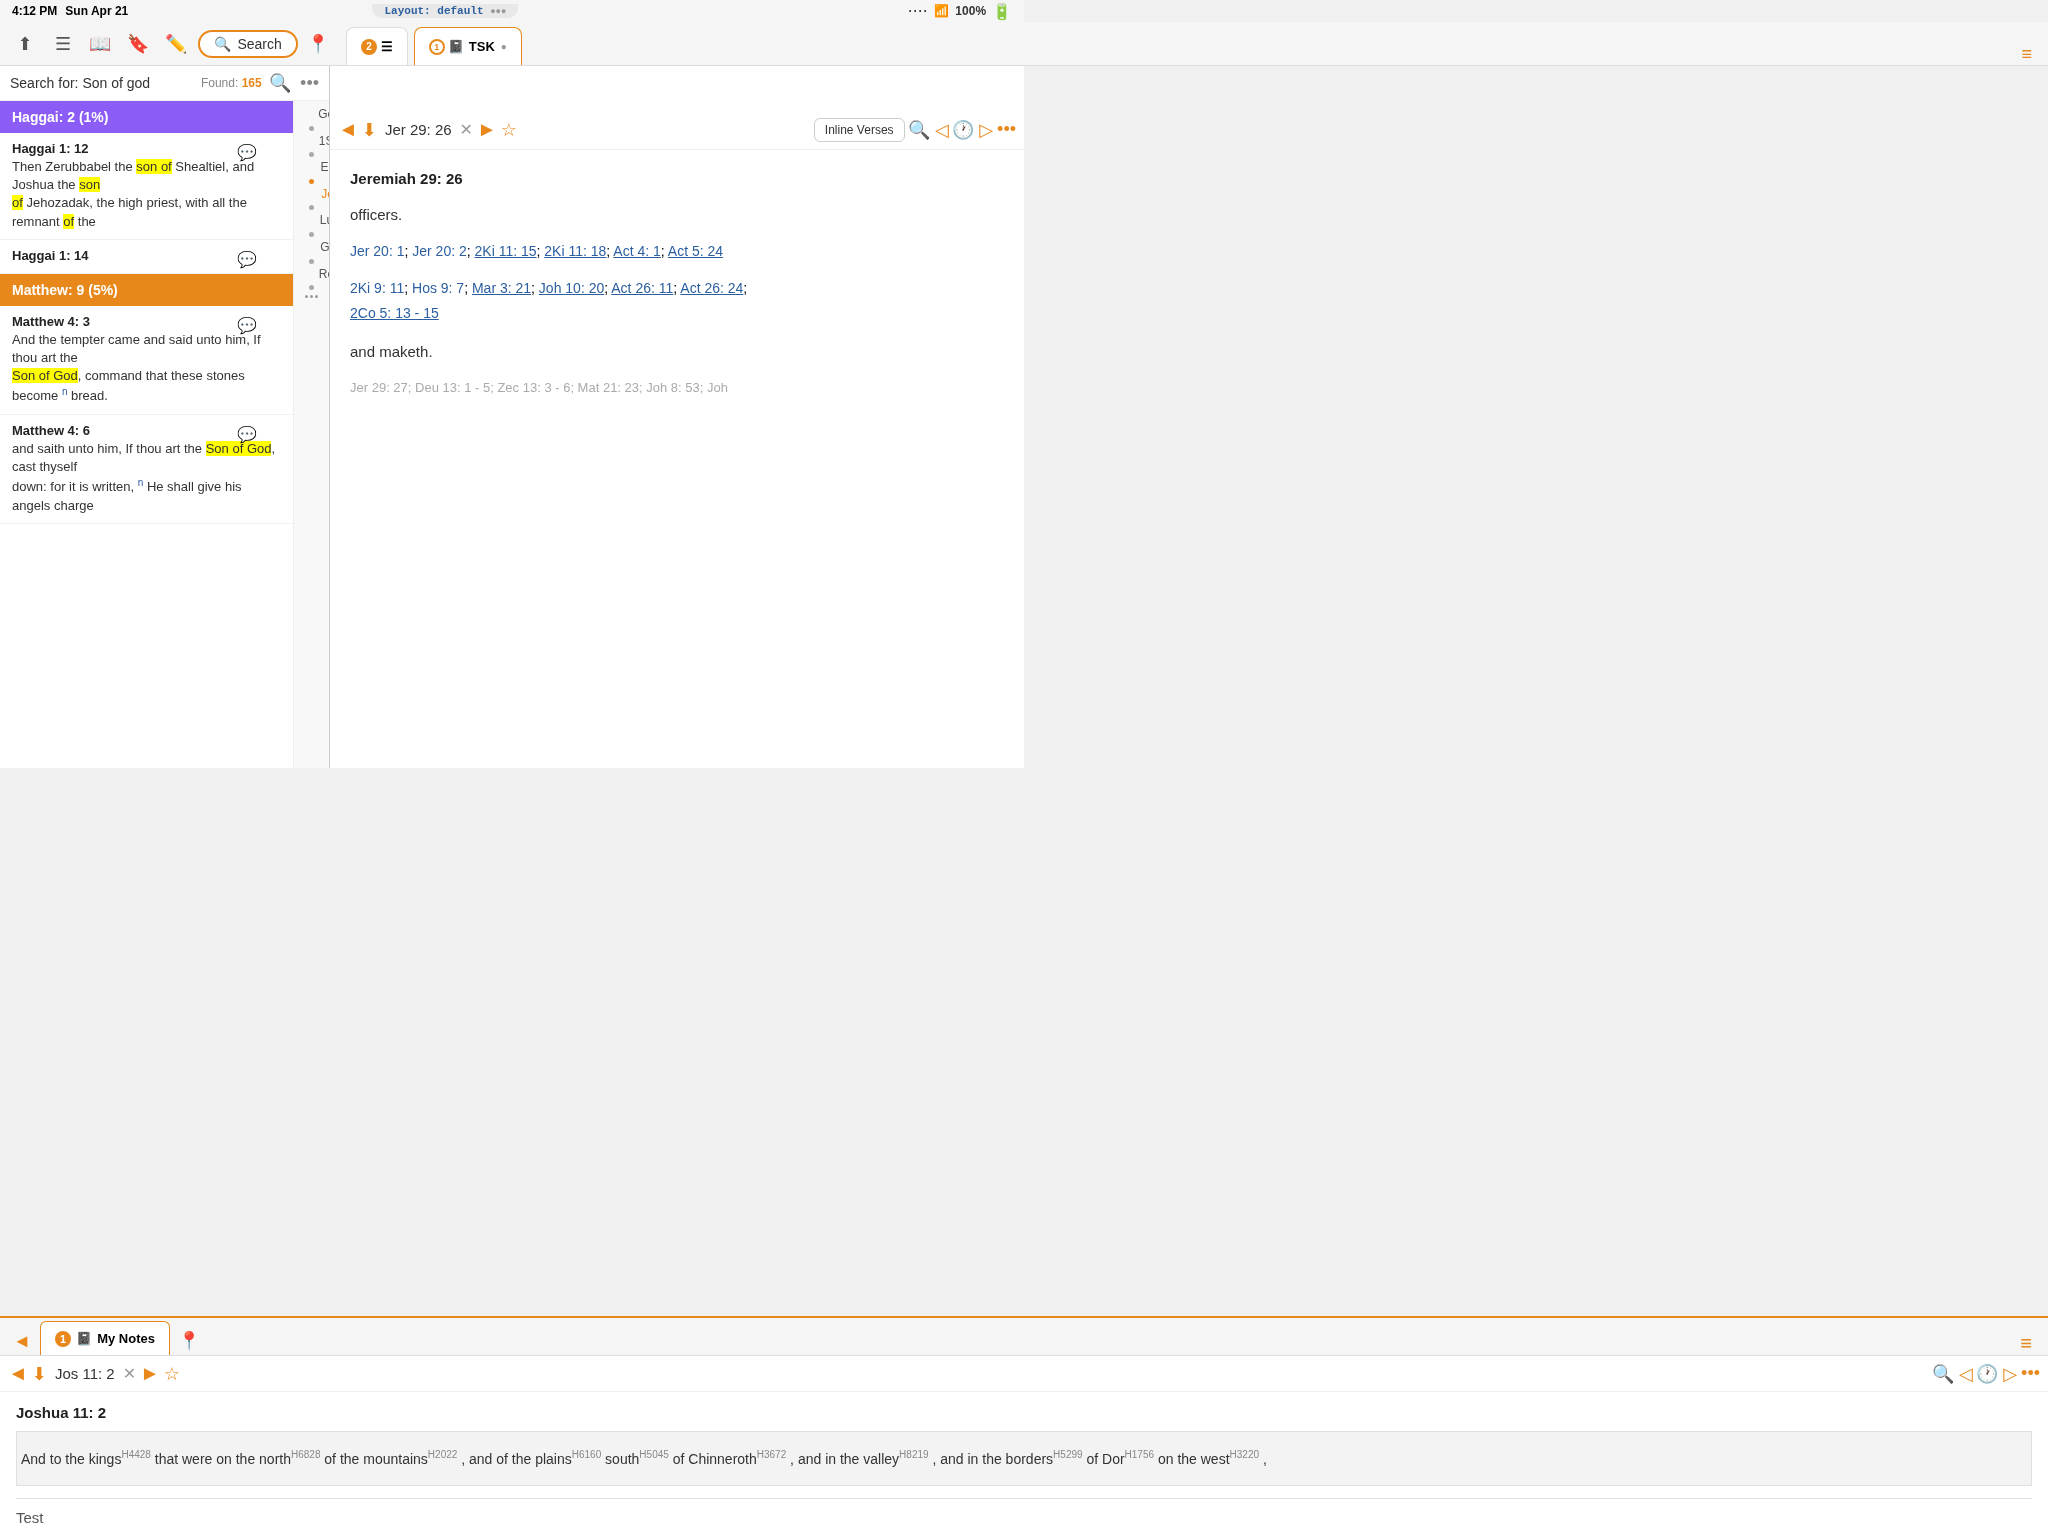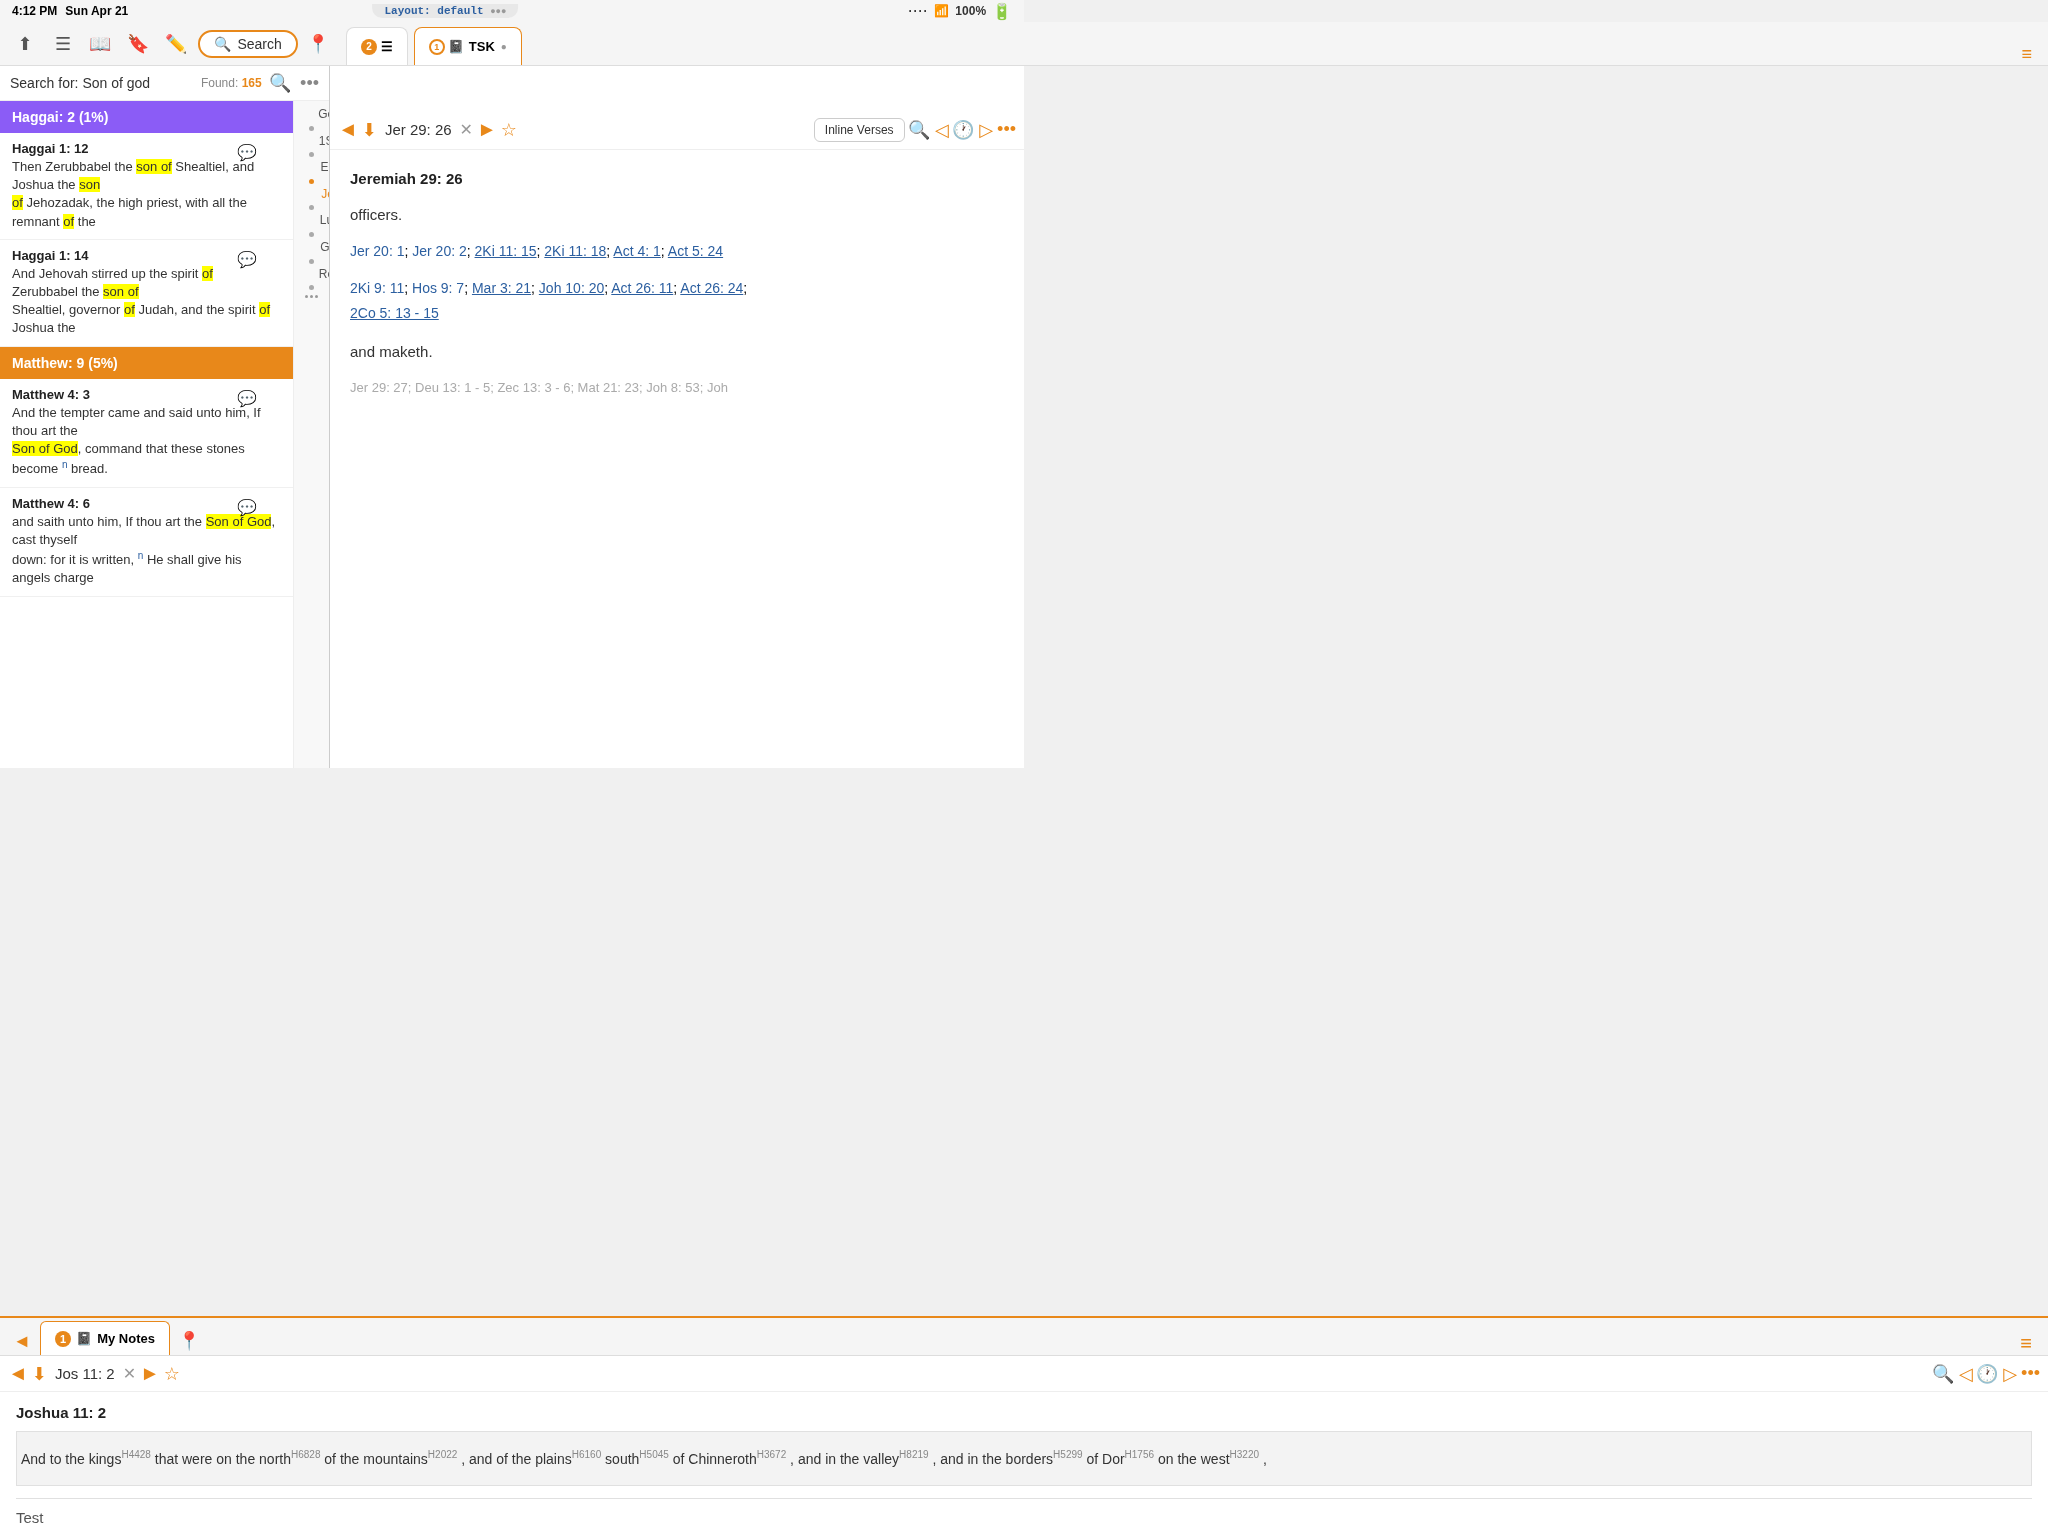--- a/index.html
+++ b/index.html
@@ -376,24 +376,20 @@
           <div class="result-ref">Haggai 1: 12</div>
           <div class="result-text">
             Then Zerubbabel the <span class="highlight">son of</span> Shealtiel, and Joshua the <span class="highlight">son</span><br>
             <span class="highlight">of</span> Jehozadak, the high priest, with all the remnant <span class="highlight">of</span> the
           </div>
           <span class="comment-icon">💬</span>
         </div>
 
         <div class="result-item">
           <div class="result-ref">Haggai 1: 14</div>
-          <div class="result-text">
-            And Jehovah stirred up the spirit <span class="highlight">of</span> Zerubbabel the <span class="highlight">son of</span><br>
-            Shealtiel, governor <span class="highlight">of</span> Judah, and the spirit <span class="highlight">of</span> Joshua the
-          </div>
           <span class="comment-icon">💬</span>
         </div>
 
         <div class="section-header orange">Matthew: 9 (5%)</div>
 
         <div class="result-item">
           <div class="result-ref">Matthew 4: 3</div>
           <div class="result-text">
             And the tempter came and said unto him, If thou art the<br>
             <span class="highlight">Son of God</span>, command that these stones become <sup style="color:#2c5fa0;font-size:10px;">n</sup> bread.

